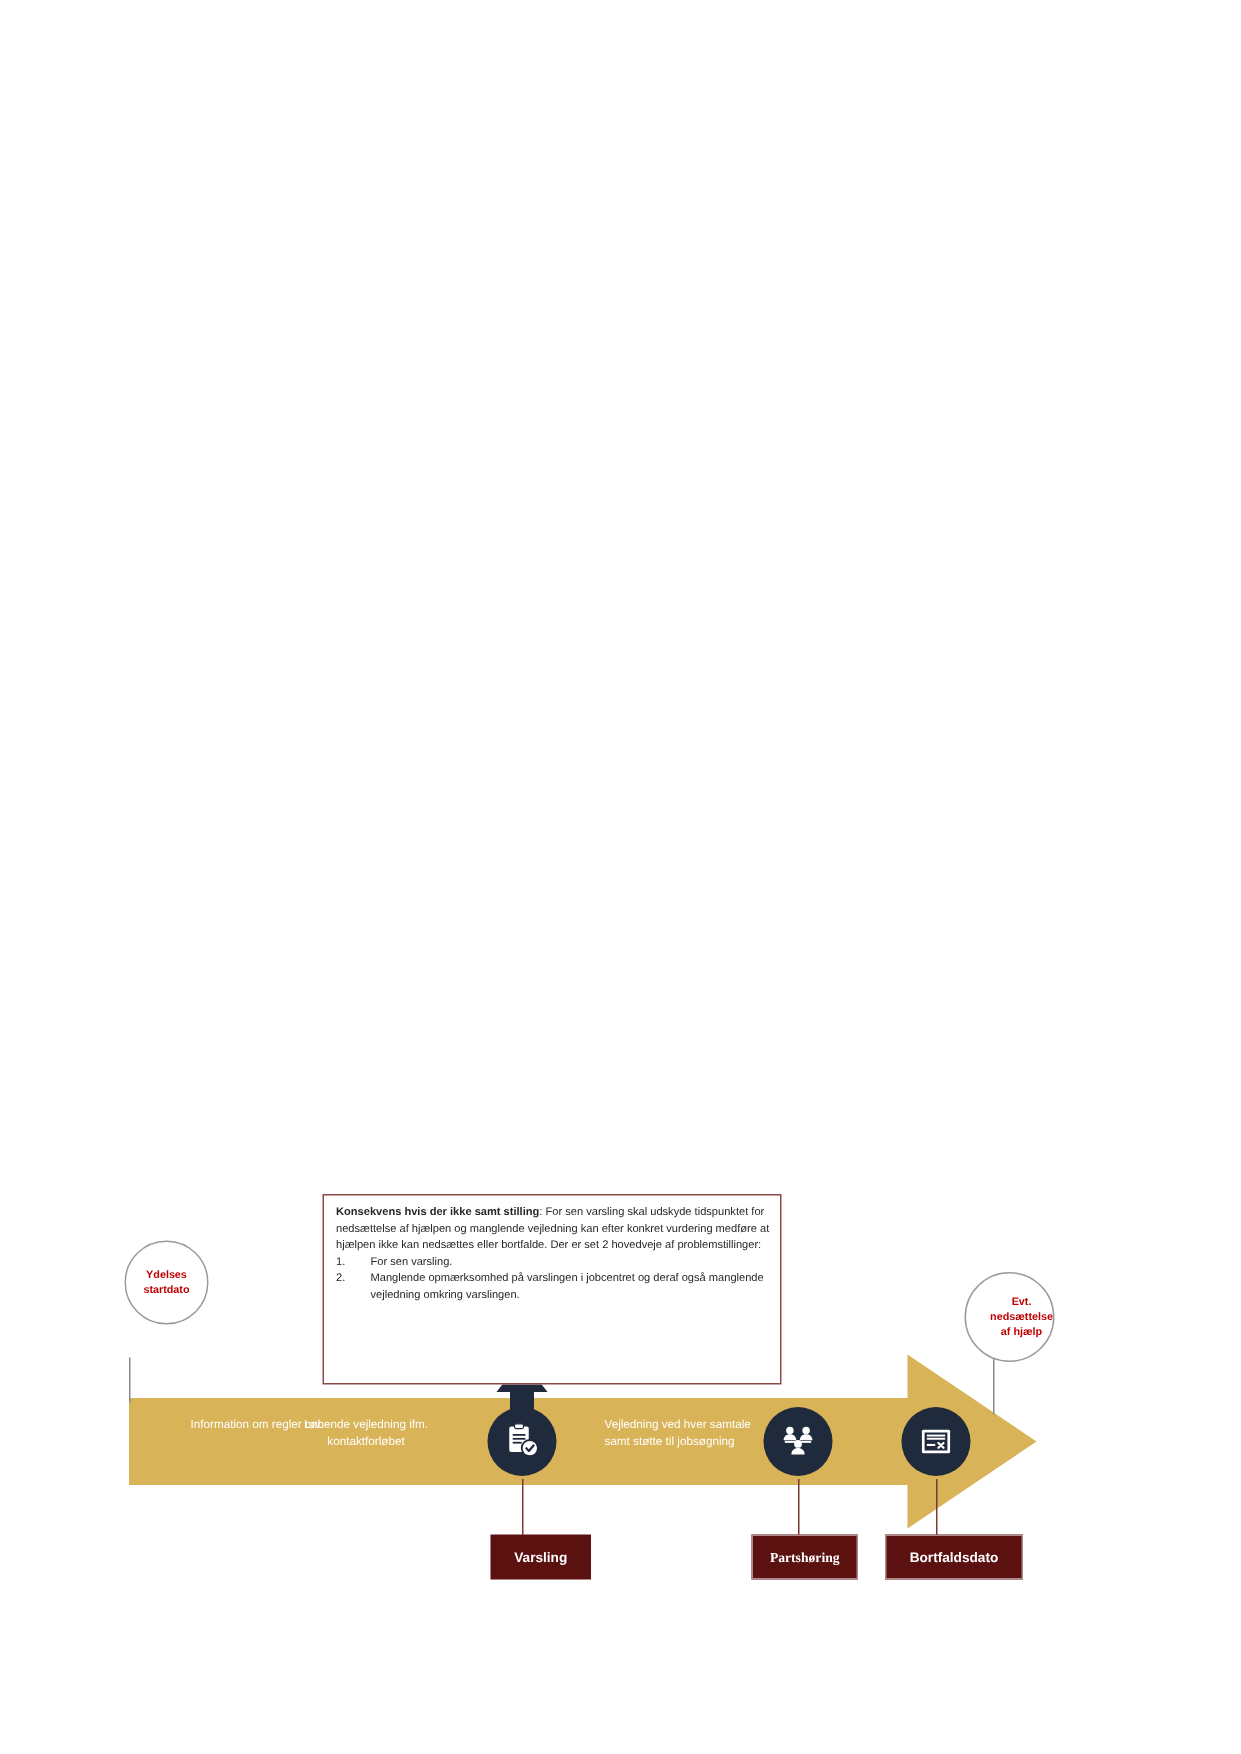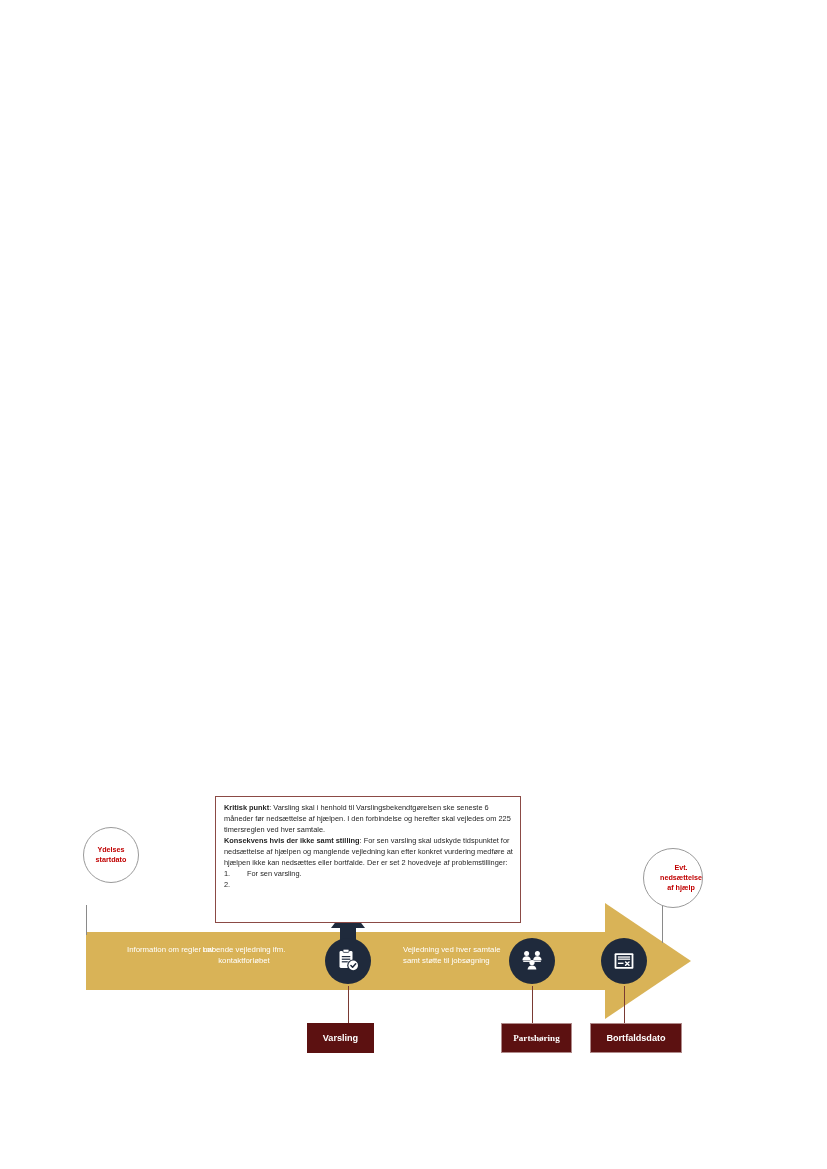--- a/index.html
+++ b/index.html
@@ -158,21 +158,21 @@
     background: #5c1111;
     color: #ffffff;
     font-size: 9.1px;
     font-weight: bold;
     display: flex;
     align-items: center;
     justify-content: center;
     z-index: 6;
     box-sizing: border-box;
   }
-  .stamp-varsling    { left: 307px; top: 1023px; width: 67px;  height: 30px; }
+  .stamp-varsling    { left: 327px; top: 1023px; width: 67px;  height: 30px; }
   .stamp-partshoring { left: 501px; top: 1023px; width: 71px;  height: 30px; border: 1px solid #b08a8a; font-family: Liberation Serif, serif; }
   .stamp-bortfald    { left: 590px; top: 1023px; width: 92px;  height: 30px; border: 1px solid #b08a8a; }
 
   
   .ring {
     position: absolute;
     border: 1px solid #9a9a9a;
     border-radius: 50%;
     background: #ffffff;
     color: #c00000;
@@ -189,25 +189,24 @@
   .ring-ydelses { left: 83px;  top: 827px; width: 56px; height: 56px; }
   .ring-evt     { left: 643px; top: 848px; width: 60px; height: 60px; justify-content: flex-end; }
   .ring span { display: block; }
 </style>
 </head>
 <body>
 
 <div id="diagram-canvas">
 
   <div class="infobox">
-    <p><span class="lead">Kritisk punkt</span><span>: Varsling skal i henhold til Varslingsbekendtgørelsen ske seneste 6 måneder før nedsættelse af hjælpen. I den forbindelse og herefter skal vejledes om 225 timersreglen ved hver samtale.</span></p>
     <p><span class="lead">Konsekvens hvis der ikke samt stilling</span><span>: For sen varsling skal udskyde tidspunktet for nedsættelse af hjælpen og manglende vejledning kan efter konkret vurdering medføre at hjælpen ikke kan nedsættes eller bortfalde. Der er set 2 hovedveje af problemstillinger:</span></p>
     <ul class="numlist">
       <li><span class="num">1.</span><span>For sen varsling.</span></li>
-      <li><span class="num">2.</span></li>
+      <li><span class="num">2.</span><span>Manglende opmærksomhed på varslingen i jobcentret og deraf også manglende vejledning omkring varslingen.</span></li>
     </ul>
   </div>
 
   <div class="timeline-bar"></div>
   <div class="timeline-head"></div>
 
   <div class="bar-label bar-label-1">Information om regler mv.</div>
   <div class="bar-label bar-label-2">Løbende vejledning ifm. kontaktforløbet</div>
   <div class="bar-label bar-label-3">Vejledning ved hver samtale samt støtte til jobsøgning</div>
 

